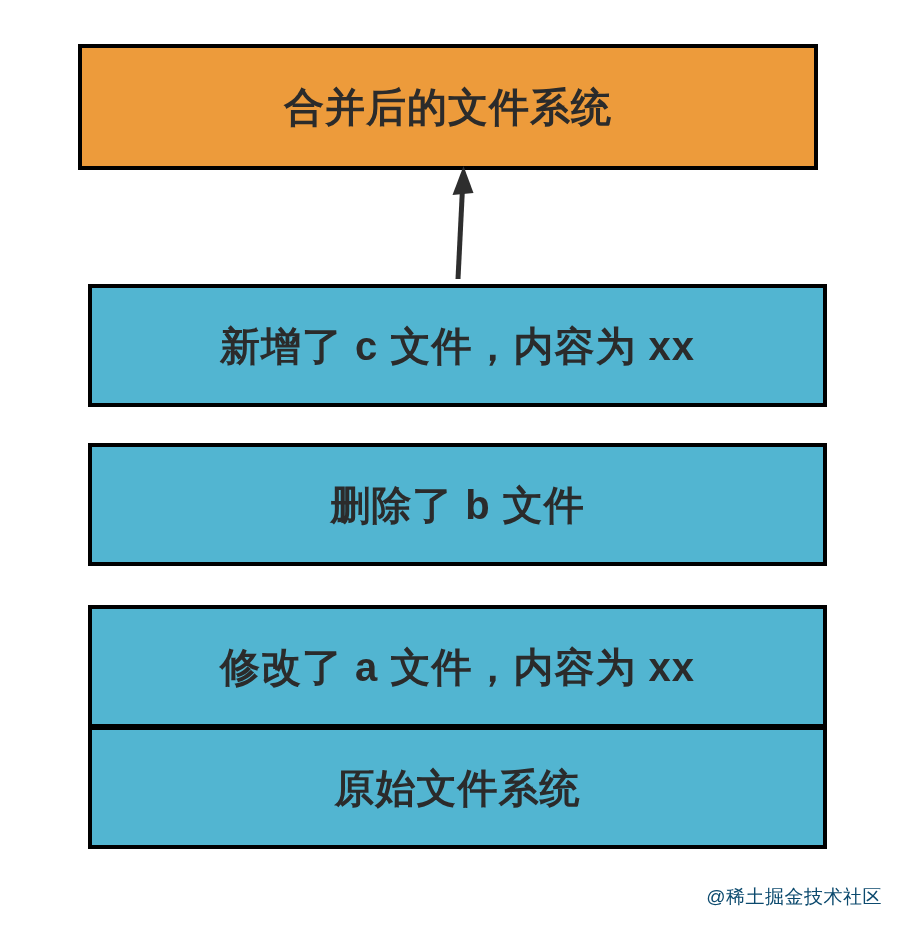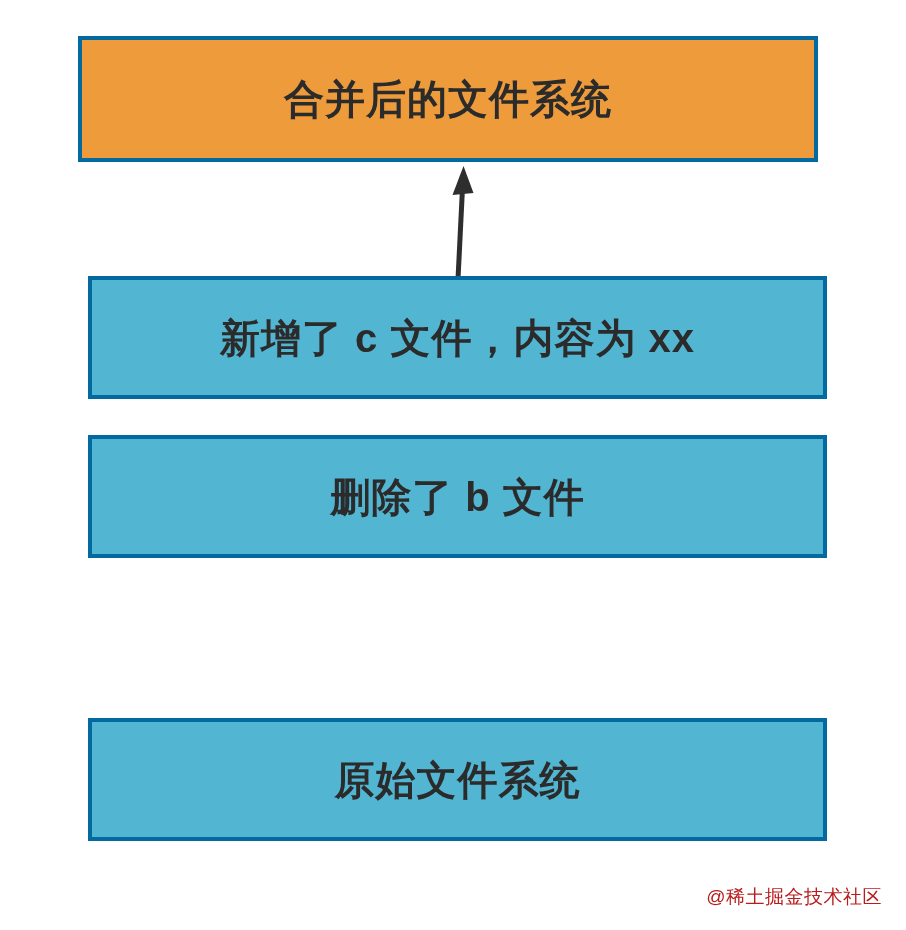--- a/index.html
+++ b/index.html
@@ -14,25 +14,26 @@
   #canvas {
     position: relative;
     width: 906px;
     height: 930px;
     background: #ffffff;
     overflow: hidden;
   }
   .node {
     position: absolute;
     box-sizing: border-box;
-    border: 4px solid #0369a1;
+    border: 4px solid #000000;
     display: flex;
     align-items: center;
     justify-content: center;
     text-align: left;
+    margin-top: 8px;
   }
   .node-label {
     font-size: 40px;
     font-weight: bold;
     color: #2b2b2b;
     letter-spacing: 1px;
     line-height: 1.1;
     white-space: nowrap;
     font-family: "Liberation Sans", "DejaVu Sans", sans-serif;
   }
@@ -66,21 +67,21 @@
     overflow: visible;
     pointer-events: none;
   }
 
   
   #watermark {
     position: absolute;
     right: 24px;
     top: 884px;
     font-size: 19px;
-    color: #b91c1c;
+    color: #0c4a6e;
     letter-spacing: 0.5px;
     white-space: nowrap;
     font-family: "Liberation Sans", "DejaVu Sans", sans-serif;
   }
 </style>
 </head>
 <body>
 
 <div id="canvas">
 
@@ -94,20 +95,23 @@
   </svg>
 
   <div class="node layer-node" id="node-layer-1">
     <span class="node-label">删除了 b 文件</span>
   </div>
 
   <div class="node layer-node" id="node-layer-0">
     <span class="node-label">新增了 c 文件，内容为 xx</span>
   </div>
 
+  <div class="node layer-node" id="node-layer-2">
+    <span class="node-label">修改了 a 文件，内容为 xx</span>
+  </div>
 
   <div class="node layer-node" id="node-layer-3">
     <span class="node-label">原始文件系统</span>
   </div>
 
   <div id="watermark">@稀土掘金技术社区</div>
 
 </div>
 
 </body></html>

